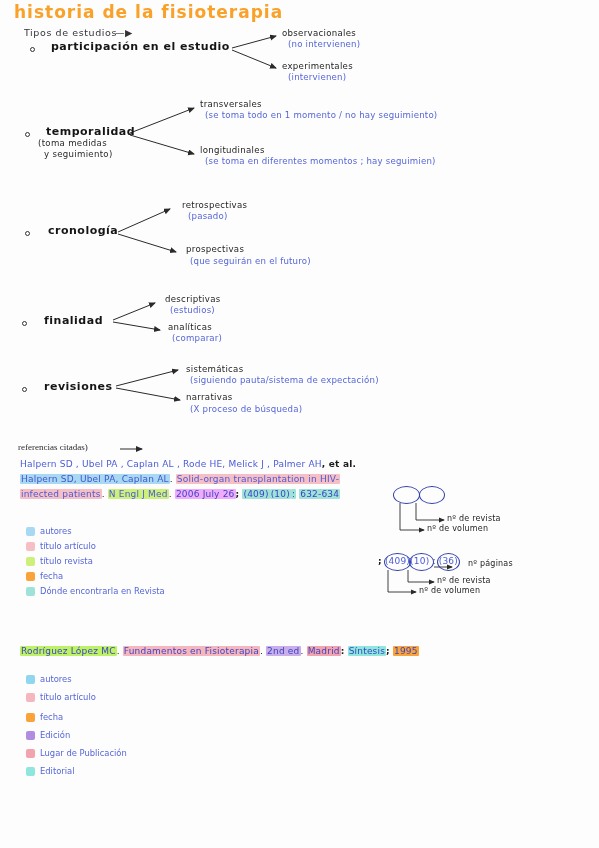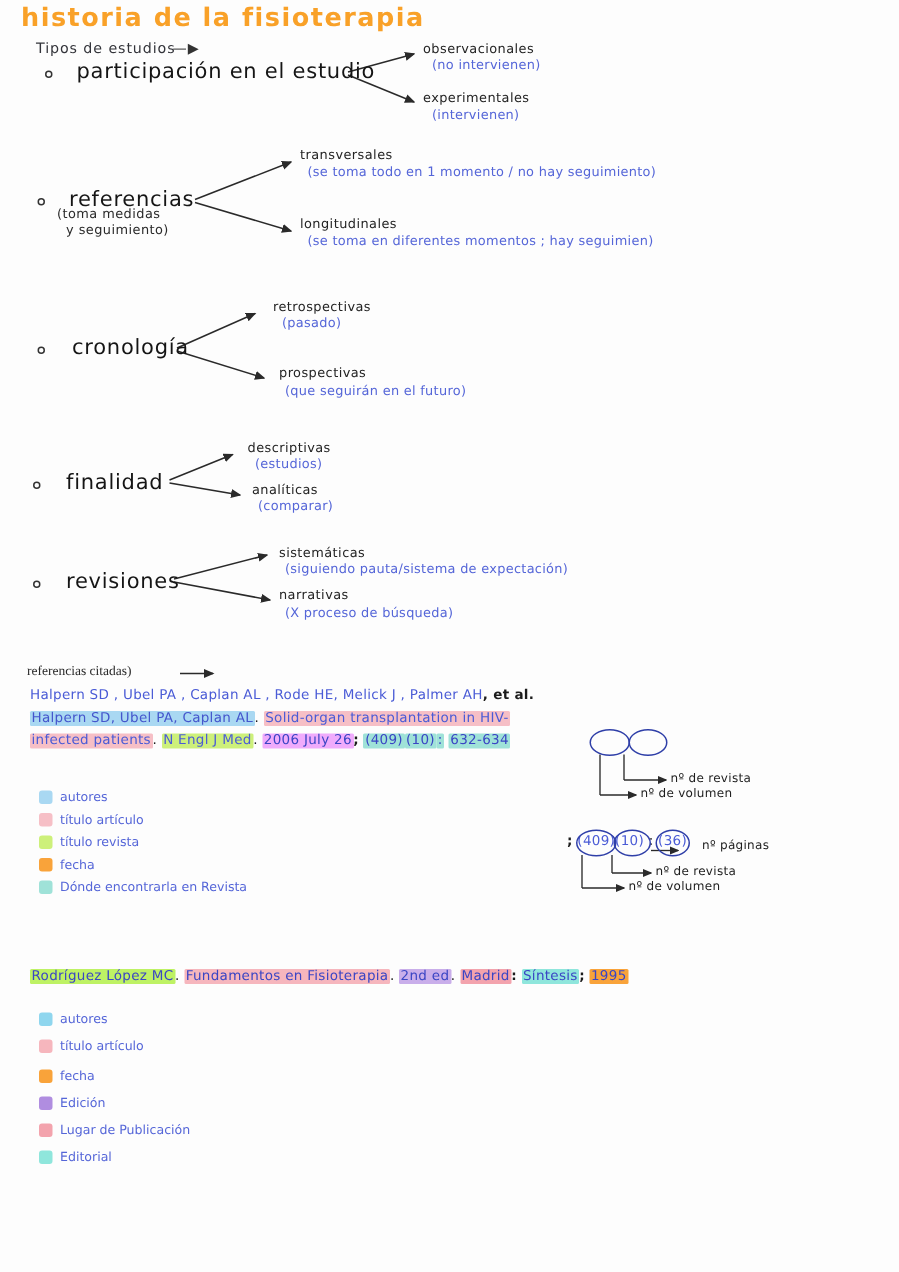--- a/index.html
+++ b/index.html
@@ -10,21 +10,21 @@
   
   .t{position:absolute;white-space:pre;line-height:1.05;}
   .blk{color:#1c1c1c;}
   .blue{color:#4a5bd6;}
   .bold{font-weight:bold;}
 
   .title{font-size:17px;letter-spacing:1px;color:#f9a128;font-weight:bold;
          font-family:"DejaVu Sans",sans-serif;}
 
   .sub{font-size:9.5px;color:#33343a;letter-spacing:.6px;}
-  .node{font-size:14px;font-weight:normal;color:#151515;letter-spacing:.5px;padding-left:12px;}
+  .node{font-size:11px;font-weight:bold;color:#151515;letter-spacing:.5px;padding-left:12px;}
   .nodesub{font-size:8.6px;color:#2a2a2a;letter-spacing:.3px;}
   .leaf{font-size:8.6px;color:#242424;letter-spacing:.3px;}
   .leafsub{font-size:8.6px;color:#5566d8;letter-spacing:.2px;}
 
   .bullet{position:absolute;width:3px;height:3px;border:1px solid #333;border-radius:50%;}
 
   
   svg.ov{position:absolute;left:0;top:0;width:599px;height:848px;overflow:visible;}
 
   
@@ -89,21 +89,21 @@
   </svg>
 
   <span class="bullet" style="left:30px;top:47px;"></span>
   <div class="t node" style="left:39px;top:41px;">participación en el estudio</div>
   <div class="t leaf" style="left:282px;top:29px;">observacionales</div>
   <div class="t leafsub" style="left:288px;top:40px;">(no intervienen)</div>
   <div class="t leaf" style="left:282px;top:62px;">experimentales</div>
   <div class="t leafsub" style="left:288px;top:73px;">(intervienen)</div>
 
   <span class="bullet" style="left:25px;top:132px;"></span>
-  <div class="t node" style="left:34px;top:126px;">referencias</div>
+  <div class="t node" style="left:34px;top:126px;">temporalidad</div>
   <div class="t nodesub" style="left:38px;top:139px;">(toma medidas</div>
   <div class="t nodesub" style="left:44px;top:150px;">y seguimiento)</div>
   <div class="t leaf" style="left:200px;top:100px;">transversales</div>
   <div class="t leafsub" style="left:205px;top:111px;">(se toma todo en 1 momento / no hay seguimiento)</div>
   <div class="t leaf" style="left:200px;top:146px;">longitudinales</div>
   <div class="t leafsub" style="left:205px;top:157px;">(se toma en diferentes momentos ; hay seguimien)</div>
 
   <span class="bullet" style="left:25px;top:231px;"></span>
   <div class="t node" style="left:36px;top:225px;">cronología</div>
   <div class="t leaf" style="left:182px;top:201px;">retrospectivas</div>

